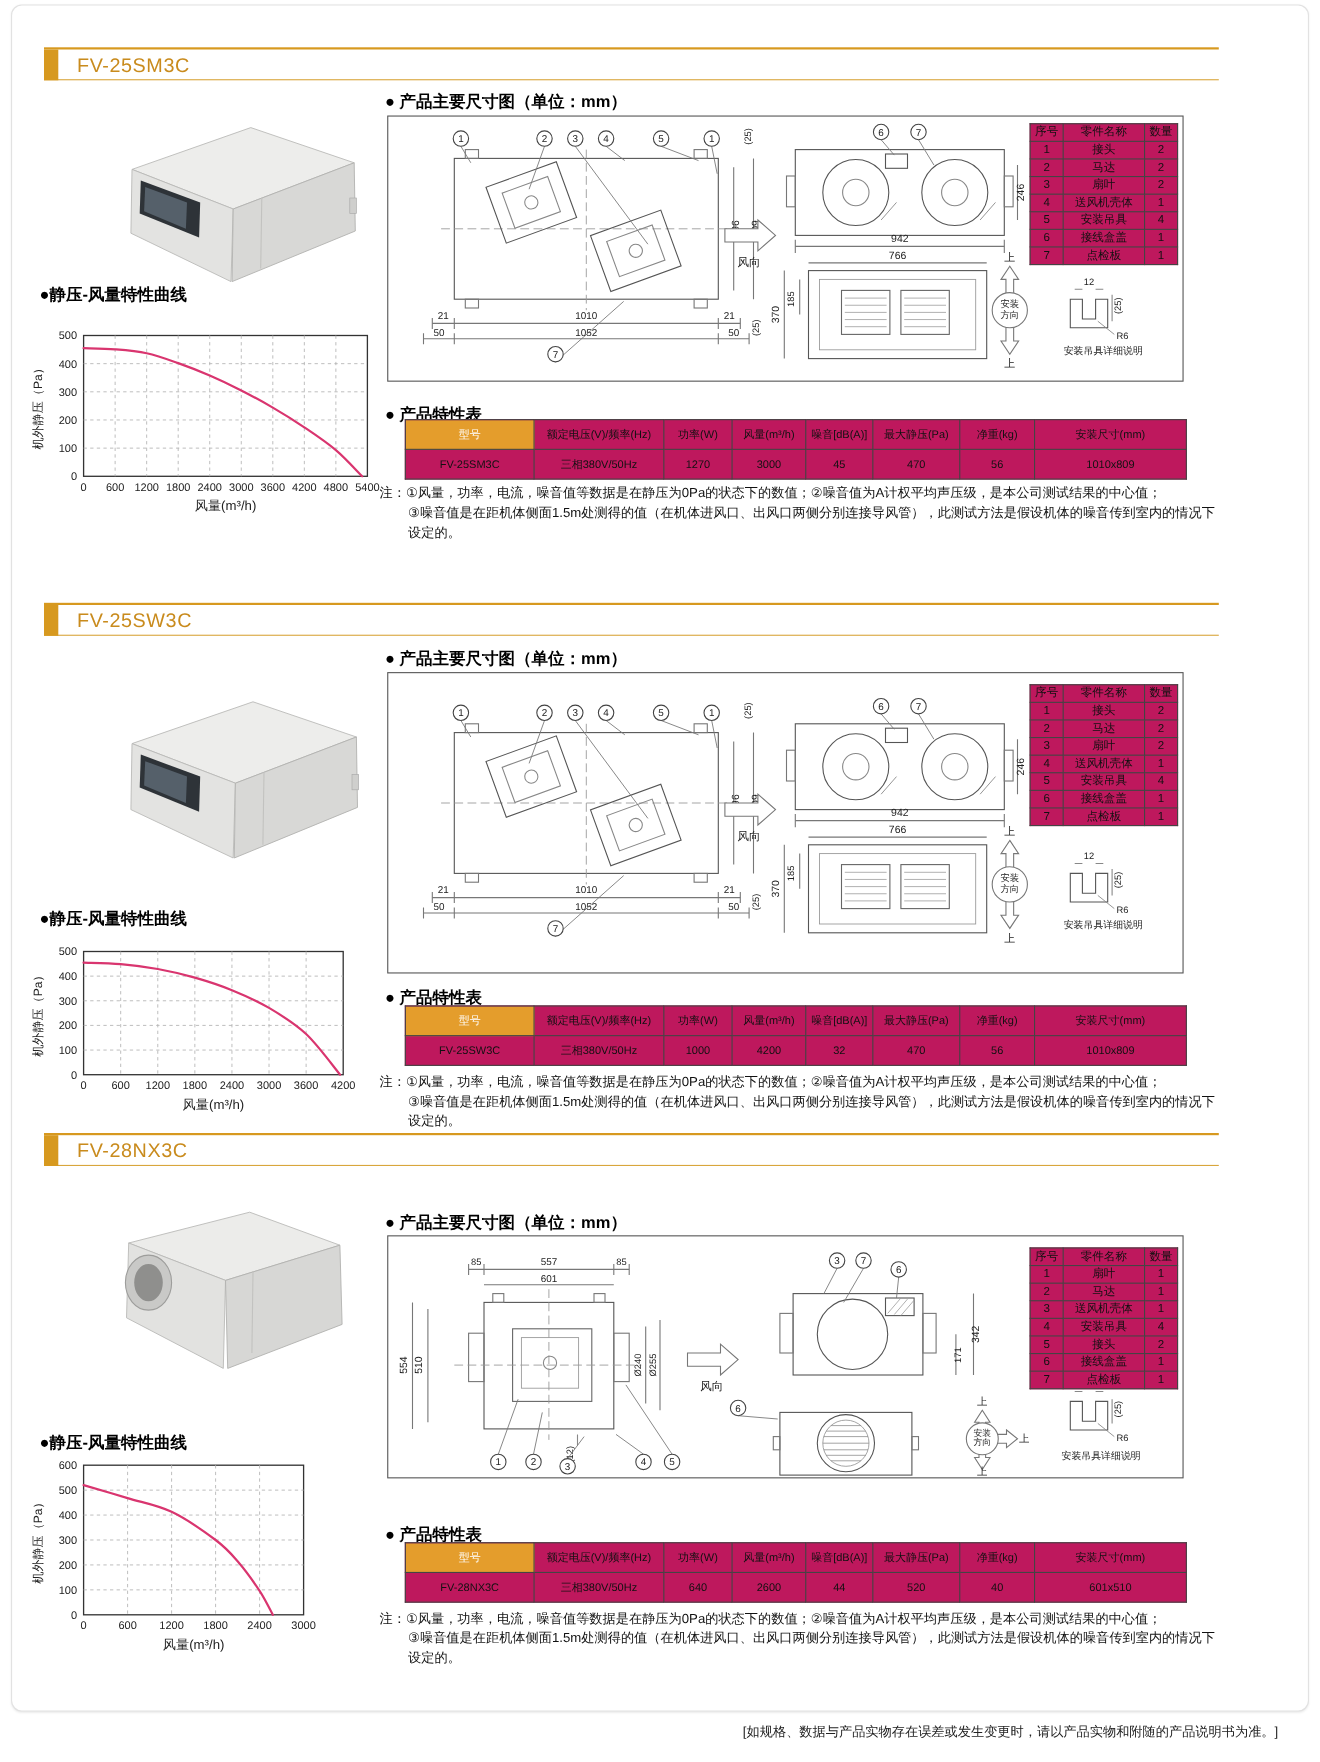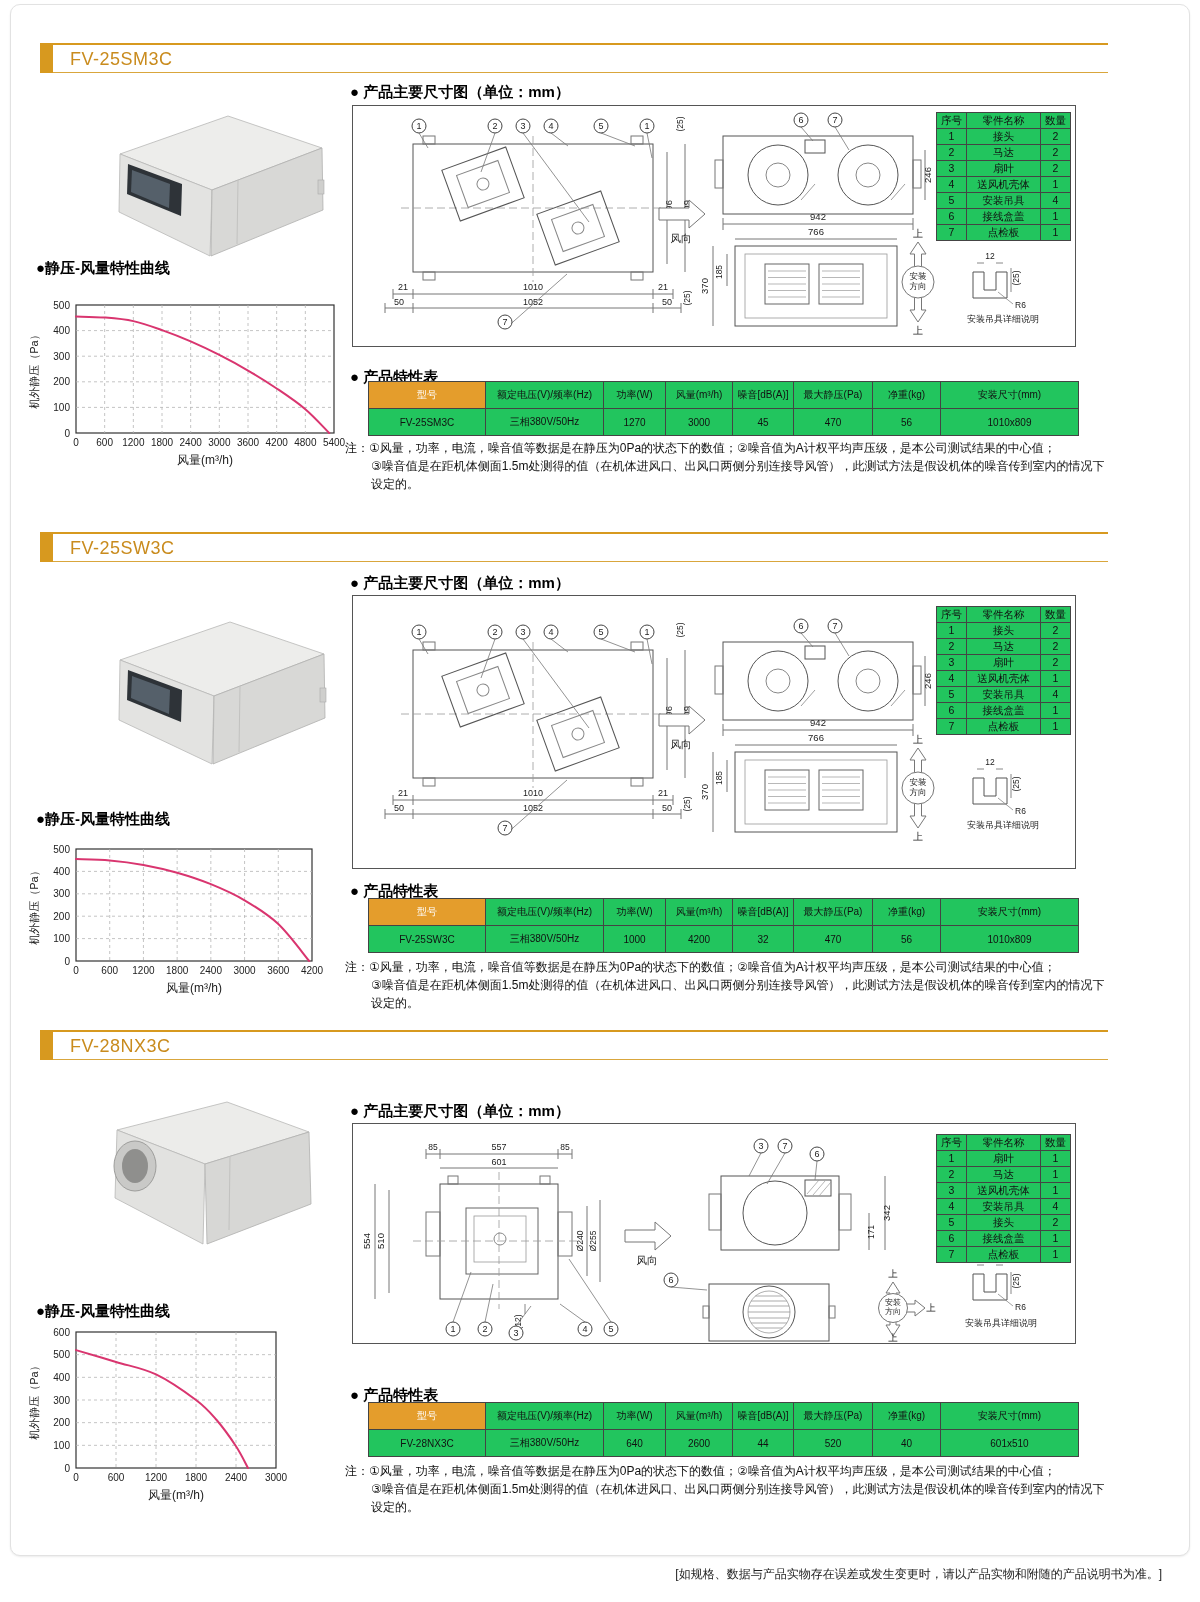--- a/index.html
+++ b/index.html
@@ -13,21 +13,21 @@
          border:1px solid #e2e2e2;border-radius:10px;background:#fff;
          box-shadow:0 1px 2px rgba(0,0,0,.08);}
   .sec{position:absolute;left:0;width:1200px;}
   .sec-header{position:absolute;left:40px;width:1068px;height:30px;
               border-top:2px solid var(--accent);border-bottom:1.5px solid var(--accent-line);}
   .hdr-block{position:absolute;left:0;top:0;width:13px;height:28px;background:var(--accent);}
   .hdr-title{position:absolute;left:30px;top:4px;font-size:18px;color:var(--title-gold);letter-spacing:.5px;}
   .blk-title{position:absolute;font-size:15px;font-weight:bold;color:#000;}
   .diagram-box{position:absolute;border:1px solid #555;background:#fff;}
   .diagram-box svg{position:absolute;left:0;top:0;}
-  table{border-collapse:collapse;background:#22c55e;}
+  table{border-collapse:collapse;background:#be185d;}
   table.spec{position:absolute;table-layout:fixed;font-size:10px;}
   table.spec th,table.spec td{border:1px solid #444;text-align:center;height:27px;font-weight:normal;padding:0 2px;}
   table.spec th.model-hd{background:var(--thbg);color:#fff;}
   table.parts{position:absolute;table-layout:fixed;font-size:10.5px;}
   table.parts th,table.parts td{border:1px solid #444;text-align:center;height:16px;font-weight:normal;padding:0;line-height:13px;}
   .notes{position:absolute;font-size:12px;line-height:18px;color:#111;width:770px;}
   .notes .n2{padding-left:26px;}
   .chart{position:absolute;}
   .footer{position:absolute;right:38px;top:1566px;font-size:12px;color:#222;}
   svg text{font-family:"Liberation Sans","DejaVu Sans",sans-serif;}
@@ -295,21 +295,21 @@
           <td>1010x809</td>
         </tr>
       </tbody>
     </table>
   <div class="notes" style="left:345px;top:396px;">
     <div>注：①风量，功率，电流，噪音值等数据是在静压为0Pa的状态下的数值；②噪音值为A计权平均声压级，是本公司测试结果的中心值；</div>
     <div class="n2">③噪音值是在距机体侧面1.5m处测得的值（在机体进风口、出风口两侧分别连接导风管），此测试方法是假设机体的噪音传到室内的情况下设定的。</div>
   </div>
 </div>
 
-<div class="sec" style="top:532px;height:480px;">
+<div class="sec" style="top:548px;height:480px;">
   <div class="sec-header">
     <div class="hdr-block"></div>
     <span class="hdr-title">FV-25SW3C</span>
   </div>
   <svg style="position:absolute;left:70px;top:70px" width="265" height="185">
     <polygon points="50,58 160,20 254,52 144,94" fill="#ededeb" stroke="#b8b8b6" stroke-width="0.8"></polygon>
     <polygon points="50,58 144,94 142,162 49,118" fill="#e3e3e1" stroke="#b8b8b6" stroke-width="0.8"></polygon>
     <polygon points="144,94 254,52 255,116 143,162" fill="#d8d8d6" stroke="#b0b0ae" stroke-width="0.8"></polygon>
     <polygon points="58,68 112,88 111,120 57,98" fill="#2e3338"></polygon>
     <polygon points="62,74 100,88 99,112 61,96" fill="#55606a"></polygon>

